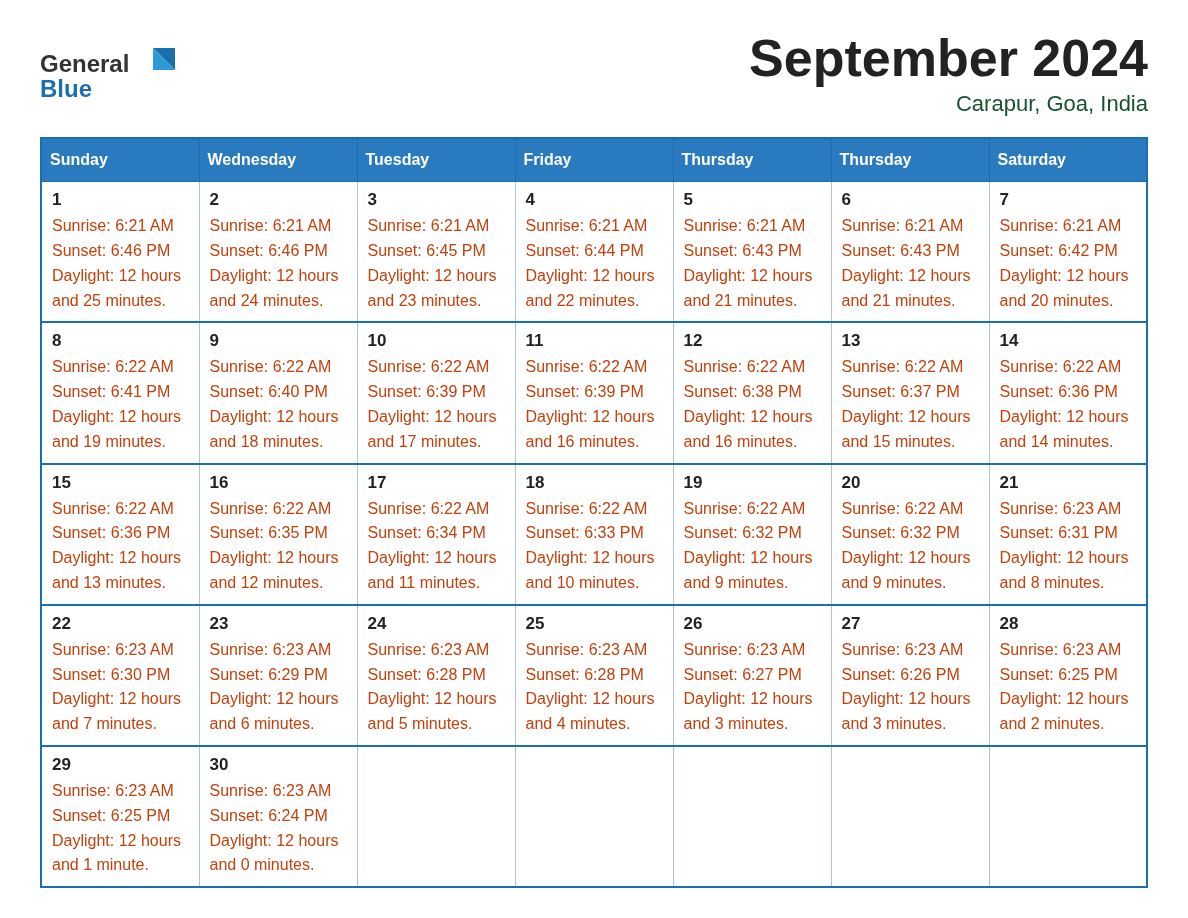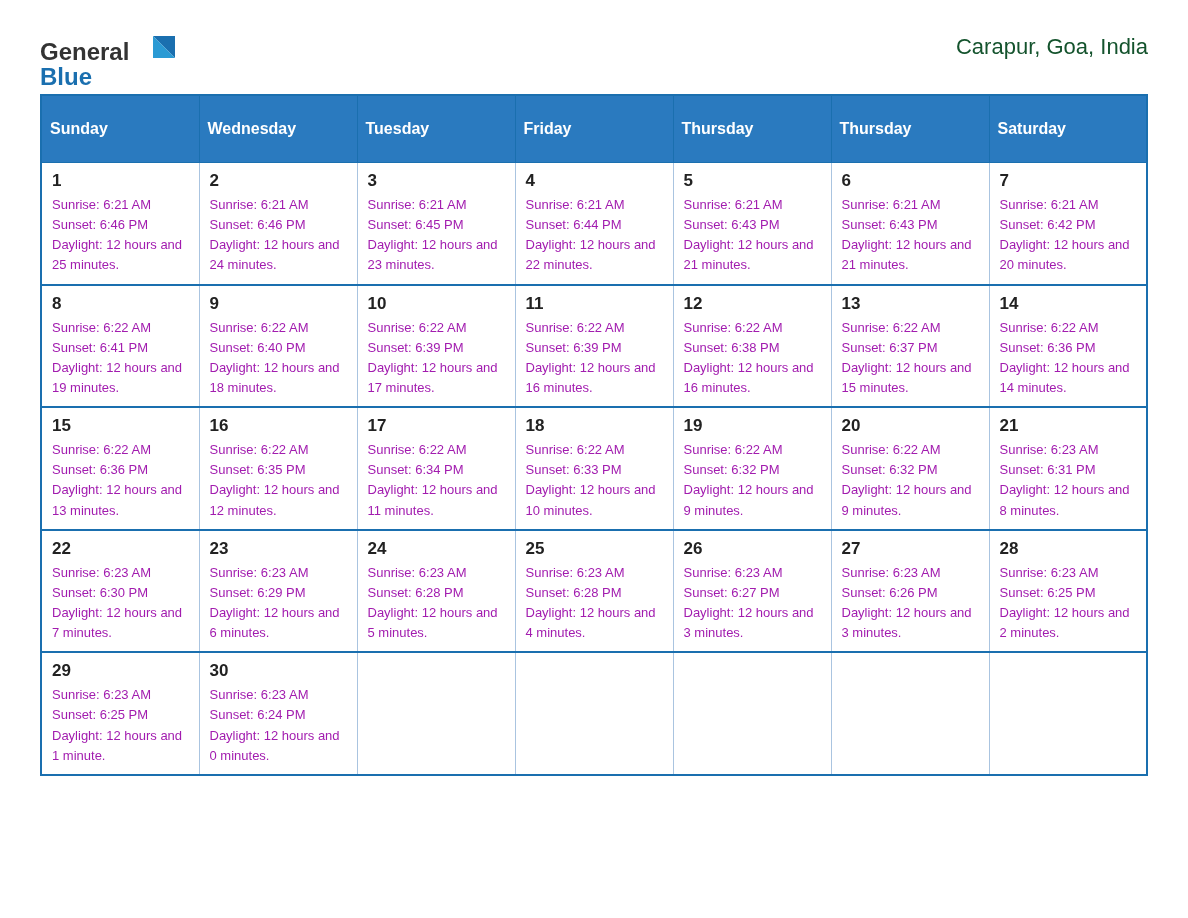--- a/index.html
+++ b/index.html
@@ -6,21 +6,22 @@
     body {
       font-family: Arial, sans-serif;
       background: #fff;
       padding: 30px 40px;
       width: 1188px;
       min-height: 918px;
     }
     .header {
       display: flex;
       justify-content: space-between;
-      align-items: flex-start;
+      align-items: center;
+      margin-bottom: 20px;
     }
     .logo {
       display: flex;
       align-items: center;
       gap: 0;
     }
     .title-block {
       text-align: right;
     }
     .month-title {
@@ -37,40 +38,40 @@
     .calendar {
       width: 100%;
       border-collapse: collapse;
       border: 2px solid #1a6faf;
     }
     .calendar th {
       background-color: #2a7abf;
       color: #fff;
       font-size: 16px;
       font-weight: bold;
-      padding: 24px 8px;
+      padding: 12px 8px;
       text-align: left;
       border: 1px solid #1a6faf;
     }
     .calendar td {
       border: 1px solid #aac4e0;
       vertical-align: top;
       padding: 8px 10px;
       width: 14.28%;
       min-height: 100px;
     }
     .day-number {
       font-size: 17px;
       font-weight: bold;
       color: #222;
       margin-bottom: 4px;
     }
     .day-info {
-      font-size: 13px;
-      color: #a21caf;
+      font-size: 16px;
+      color: #c2410c;
       line-height: 1.55;
     }
     .empty-cell {
       background: #fff;
     }
     .row-divider td {
       border-top: 2px solid #1a6faf;
     }
   </style>
 </head>
@@ -81,20 +82,21 @@
     <div>
       <svg width="160" height="60" viewBox="0 0 160 60">
         <text x="0" y="30" font-family="Arial" font-size="24" font-weight="bold" fill="#333">General</text>
         <polygon points="113,6 135,6 135,28" fill="#1a6faf"></polygon>
         <polygon points="113,28 135,28 113,6" fill="#2a9ad4"></polygon>
         <text x="0" y="55" font-family="Arial" font-size="24" font-weight="bold" fill="#1a6faf">Blue</text>
       </svg>
     </div>
   </div>
   <div class="title-block">
+    <div class="month-title">September 2024</div>
     <div class="location">Carapur, Goa, India</div>
   </div>
 </div>
 
 <table class="calendar">
   <thead>
     <tr>
     <th>Sunday</th>
         <th>Wednesday</th>
         <th>Tuesday</th>

